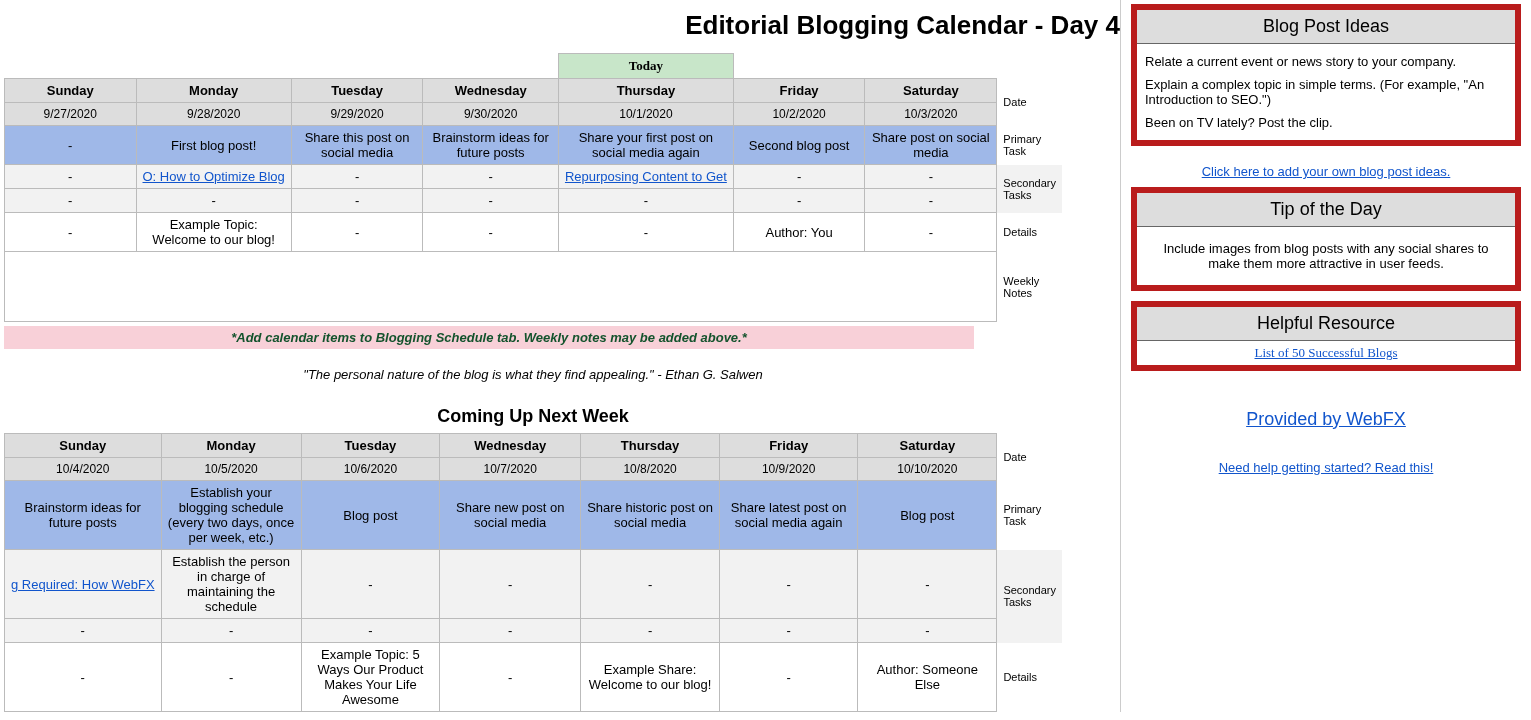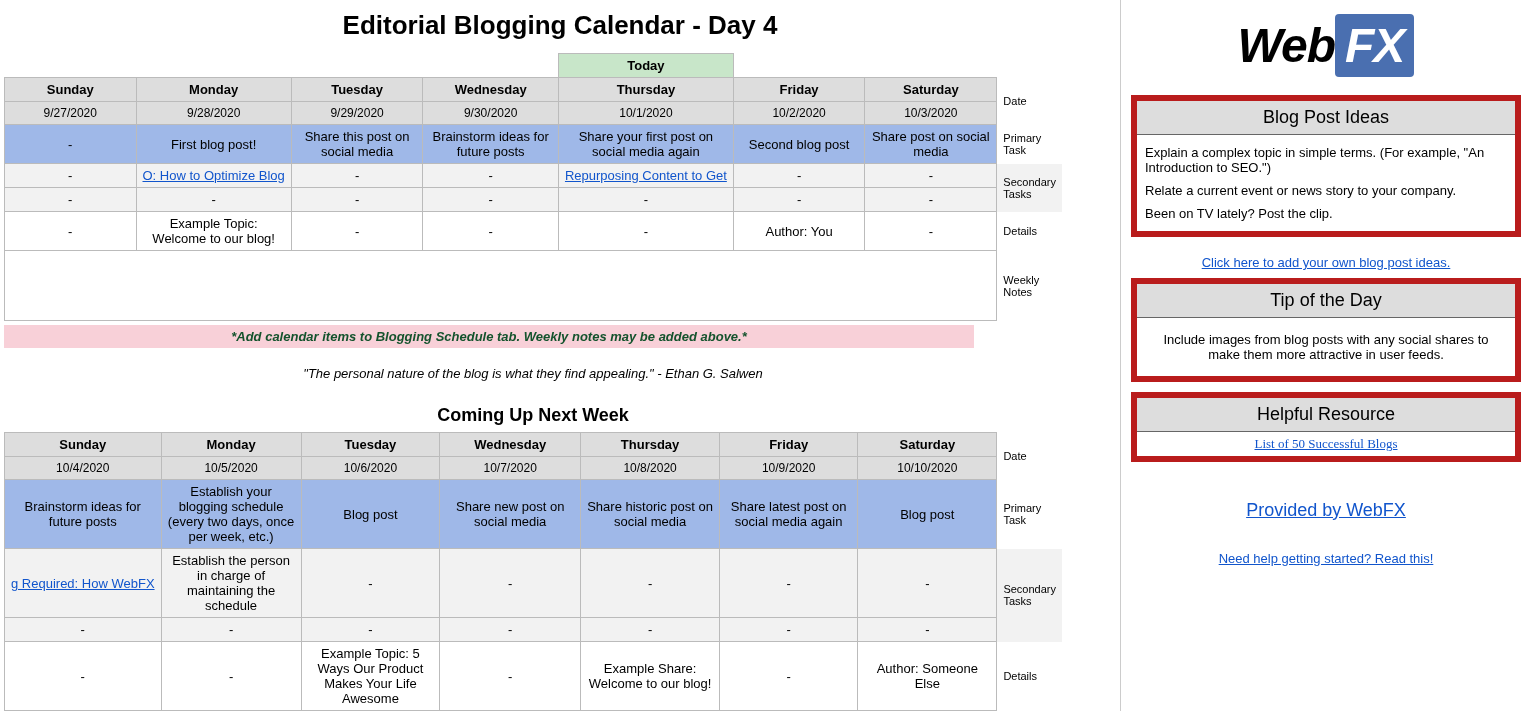--- a/index.html
+++ b/index.html
@@ -19,21 +19,21 @@
     width: 1120px;
     padding: 4px 0 0 0;
   }
   .side {
     width: 411px;
     padding: 4px 0 0 0;
   }
   .title {
     font-size: 26px;
     font-weight: bold;
-    text-align: center;
+    text-align: right;
     padding: 6px 0 12px 0;
   }
   table.cal {
     width: 1058px;
     border-collapse: collapse;
     margin-left: 4px;
   }
   table.cal td, table.cal th {
     border: 1px solid #bbb;
     padding: 4px 6px;
@@ -45,21 +45,21 @@
     font-size: 11px;
     text-align: left !important;
     border: none !important;
     padding-left: 6px;
     background: #fff;
   }
   .dayhead { background: #ddd; font-weight: bold; }
   .daterow td { background: #ddd; font-size: 12px; }
   .primary { background: #9fb8e8; }
   .altrow td { background: #f2f2f2; }
-  .todaycell { background: #c8e6c9 !important; font-weight: bold; }
+  .todaycell { background: #c8e6c9 !important; font-weight: bold; font-family: Liberation Serif, serif; }
   .blankcell { border: none !important; background: #fff !important; }
   .link { color: #1155cc; text-decoration: underline; cursor: pointer; }
   .hint {
     background: #f8d0d8;
     color: #14532d;
     font-style: italic;
     font-weight: bold;
     text-align: center;
     padding: 4px 16px;
     width: 970px;
@@ -269,29 +269,26 @@
         <td>Example Share: Welcome to our blog!</td>
         <td>-</td>
         <td>Author: Someone Else</td>
         <td class="labelcol">Details</td>
       </tr>
     </tbody>
       </table>
   </div>
 
   <div class="side left-border">
-    <div class="logo">
-      <span class="logo-text">Web</span><span class="logo-text logo-fx">FX</span>
-    </div>
 
     <div class="panel">
       <div class="panel-head">Blog Post Ideas</div>
       <div class="panel-body">
+        <div class="panel-item">Relate a current event or news story to your company.</div>
         <div class="panel-item">Explain a complex topic in simple terms. (For example, "An Introduction to SEO.")</div>
-        <div class="panel-item">Relate a current event or news story to your company.</div>
         <div class="panel-item">Been on TV lately? Post the clip.</div>
       </div>
     </div>
     <div class="ctrlink"><span class="link">Click here to add your own blog post ideas.</span></div>
 
     <div class="panel">
       <div class="panel-head">Tip of the Day</div>
       <div class="tip-body">Include images from blog posts with any social shares to make them more attractive in user feeds.</div>
     </div>
 

